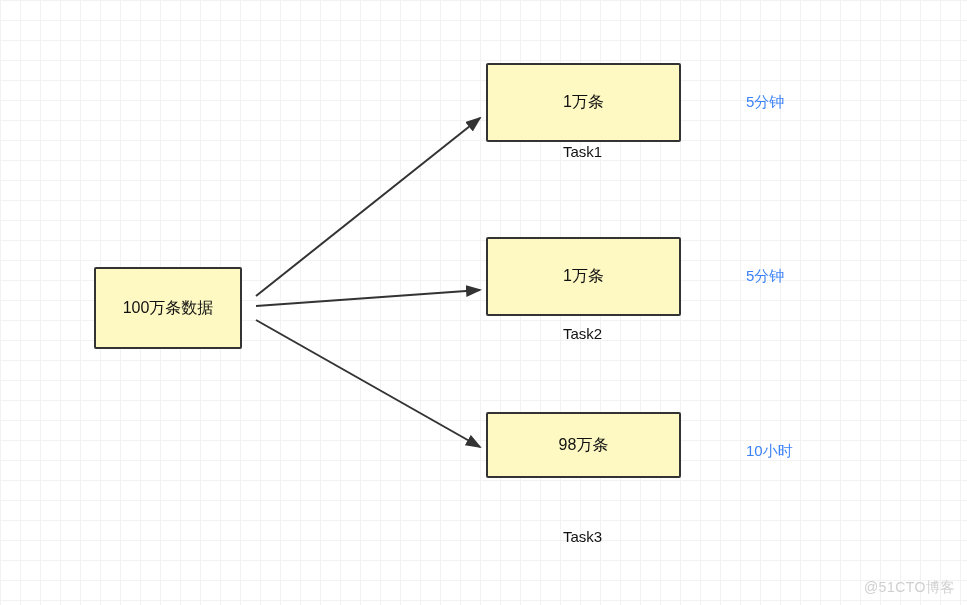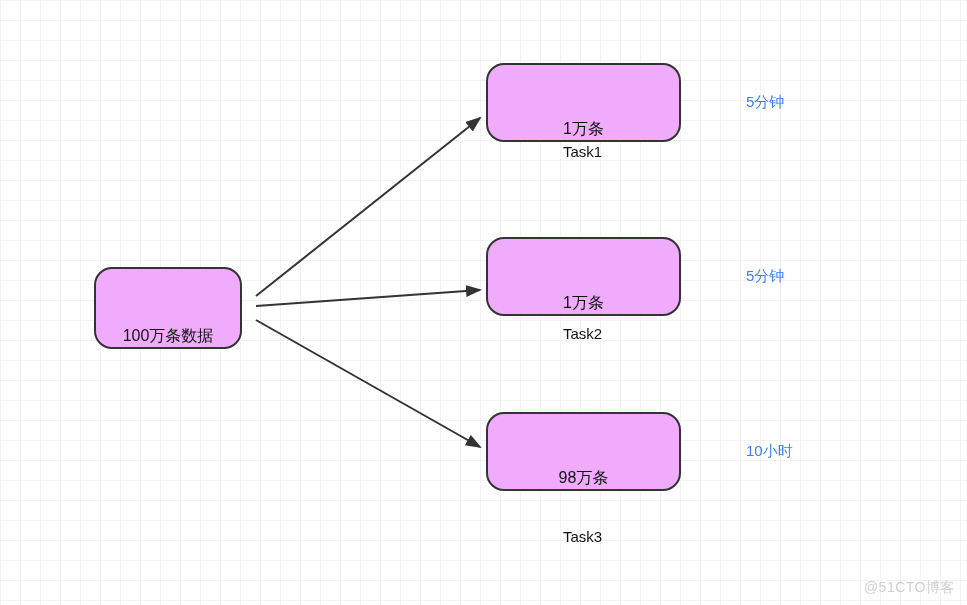--- a/index.html
+++ b/index.html
@@ -9,24 +9,24 @@
     background-color: #ffffff;
     background-image:
       linear-gradient(#f2f2f2 1px, transparent 1px),
       linear-gradient(90deg, #f2f2f2 1px, transparent 1px);
     background-size: 20px 20px;
     position: relative;
   }
   .node {
     position: absolute;
     border: 2px solid #333;
-    border-radius: 18px;
-    background: #f0abfc;
+    border-radius: 2px;
+    background: #fef9c3;
     display: flex;
-    align-items: flex-end;
+    align-items: center;
     justify-content: center;
     font-size: 16px;
     color: #111;
   }
   .label {
     position: absolute;
     font-size: 15px;
     color: #111;
     white-space: nowrap;
   }
@@ -64,21 +64,21 @@
 </div>
 <div class="label" style="left:563px; top:143px;text-align:right;">Task1</div>
 <div class="time-label" style="left:746px; top:93px;">5分钟</div>
 
 <div class="node" style="left:486px; top:237px; width:195px; height:79px;">
   <span>1万条</span>
 </div>
 <div class="label" style="left:563px; top:325px;">Task2</div>
 <div class="time-label" style="left:746px; top:267px;">5分钟</div>
 
-<div class="node" style="left:486px; top:412px; width:195px; height:79px;">
+<div class="node" style="left:486px; top:412px; width:195px; height:66px;">
   <span>98万条</span>
 </div>
 <div class="label" style="left:563px; top:528px;">Task3</div>
 <div class="time-label" style="left:746px; top:442px;">10小时</div>
 
 <svg class="arrows">
   <defs>
     <marker id="arrowhead" markerWidth="8" markerHeight="8" refX="7" refY="3" orient="auto" markerUnits="strokeWidth">
       <path d="M0,0 L8,3 L0,6 Z" fill="#333"></path>
     </marker>

